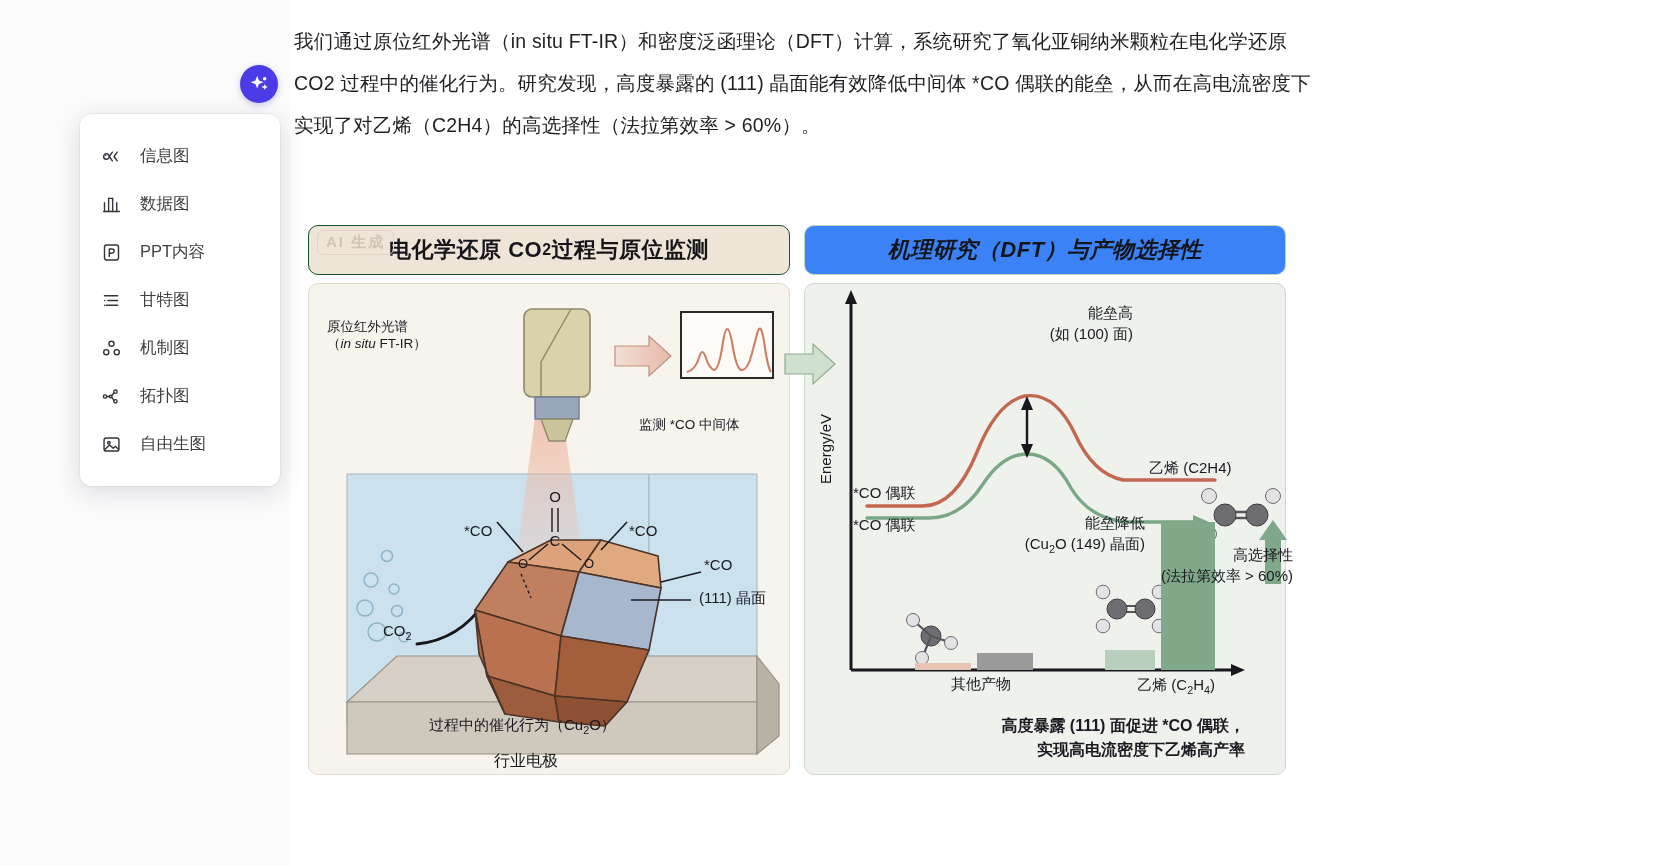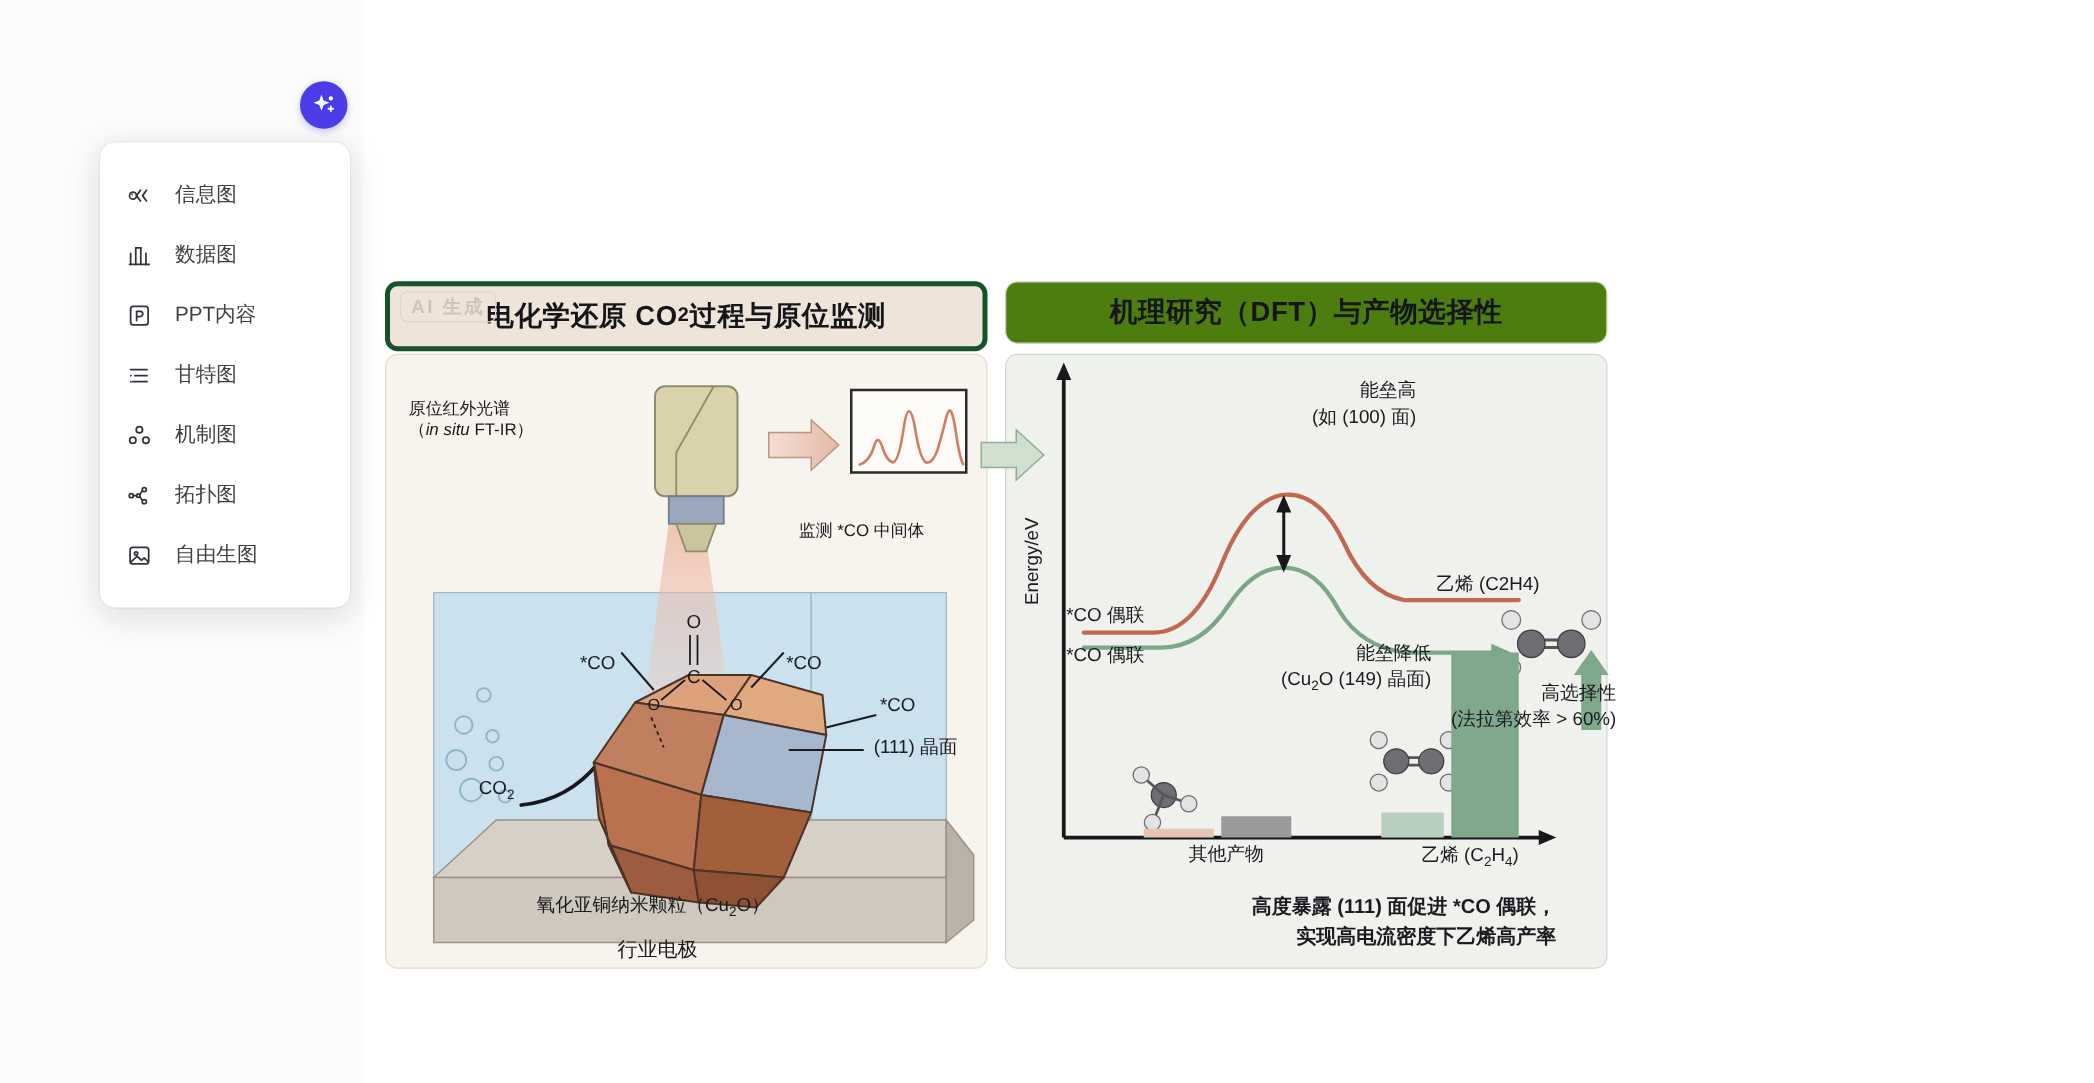--- a/index.html
+++ b/index.html
@@ -60,25 +60,25 @@
   .panel{position:absolute;top:0;height:550px;}
   .panel-head{
     height:48px;border-radius:10px;display:flex;align-items:center;justify-content:center;
     font-size:22px;font-weight:bold;color:#15151a;letter-spacing:.5px;position:relative;
   }
   .panel-body{
     position:absolute;left:0;right:0;top:58px;bottom:0;border-radius:10px;
   }
 
   .panel-left{left:14px;width:482px;}
-  .panel-left .panel-head{background:#efe4d8;border:4px solid #14532d;}
+  .panel-left .panel-head{background:#efe4d8;border:1px solid #14532d;}
   .panel-left .panel-body{background:#f7f3ed;border:1px solid #e3d9cc;}
 
   .panel-right{left:510px;width:482px;}
-  .panel-right .panel-head{background:#4d7c0f;border:1px solid #c5d4c5;}
+  .panel-right .panel-head{background:#3b82f6;border:1px solid #c5d4c5;font-style:italic;}
   .panel-right .panel-body{background:#eef1ec;border:1px solid #cfd8cd;}
 
   .watermark{
     position:absolute;left:8px;top:4px;
     font-size:15px;color:#cfc4b6;border:1px solid #dfd4c6;border-radius:6px;
     padding:2px 8px;letter-spacing:2px;pointer-events:none;
   }
 
   .fig-txt{position:absolute;color:#1a1a20;font-size:13.5px;line-height:17px;white-space:nowrap;}
   .fig-txt.c{text-align:right;}
@@ -181,20 +181,21 @@
         <circle cx="9" cy="10" r="1.5"></circle>
         <path d="M4.4 17.8 L9.8 12.6 L14 16.2 L16.4 14 L20 17.4"></path>
       </svg>
     </span>
     <span>自由生图</span>
   </div>
 
 </div>
 
 <div class="content-area" style="z-index:6;background:transparent;">
+  <div class="para">我们通过原位红外光谱（in situ FT-IR）和密度泛函理论（DFT）计算，系统研究了氧化亚铜纳米颗粒在电化学还原 CO2 过程中的催化行为。研究发现，高度暴露的 (111) 晶面能有效降低中间体 *CO 偶联的能垒，从而在高电流密度下实现了对乙烯（C2H4）的高选择性（法拉第效率 &gt; 60%）。</div>
 
   <div class="figure">
 
     <div class="panel panel-left">
       <div class="panel-head">
         <span class="watermark">AI 生成</span>
         <span>电化学还原 CO</span>
           <sub>2</sub>
           <span> 过程与原位监测</span>
       </div>
@@ -281,21 +282,21 @@
         <div class="fig-txt" style="left:74px;top:338px;font-size:15px;">
           <span>CO</span><sub>2</sub>
         </div>
 
         <div class="fig-txt" style="left:155px;top:238px;font-size:15px;">*CO</div>
         <div class="fig-txt" style="left:320px;top:238px;font-size:15px;">*CO</div>
         <div class="fig-txt" style="left:395px;top:272px;font-size:15px;">*CO</div>
         <div class="fig-txt" style="left:390px;top:305px;font-size:15px;">(111) 晶面</div>
 
         <div class="fig-txt c" style="left:120px;top:432px;font-size:15px;">
-          <span>氧化亚铜纳米颗粒（Cu</span><sub>2</sub><span>O）</span>
+          <span>过程中的催化行为（Cu</span><sub>2</sub><span>O）</span>
         </div>
         <div class="fig-txt c" style="left:185px;top:468px;font-size:16px;">行业电极</div>
       </div>
     </div>
 
     <div class="panel panel-right">
       <div class="panel-head">机理研究（DFT）与产物选择性</div>
 
       <div class="panel-body">
         <svg width="480" height="490" viewBox="0 0 480 490">

